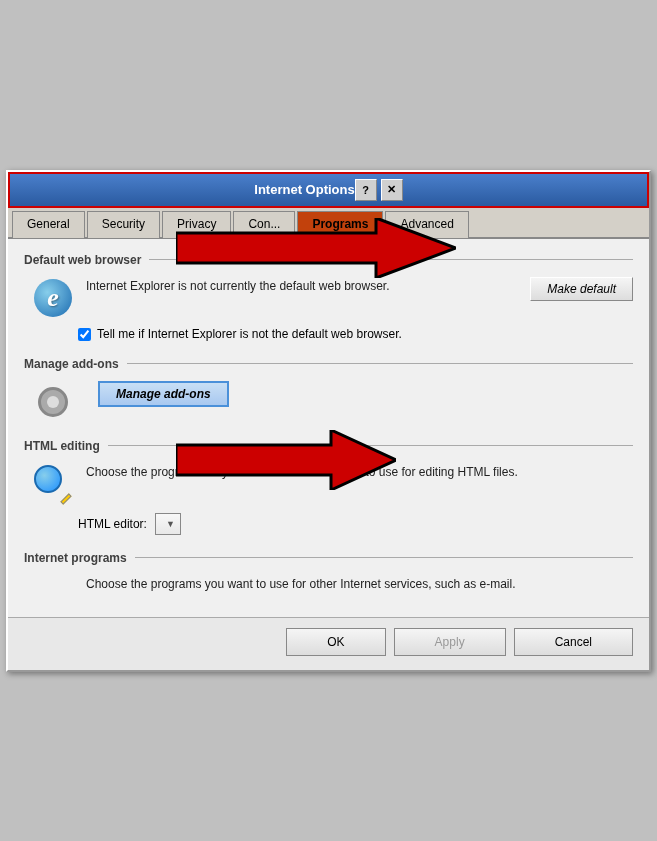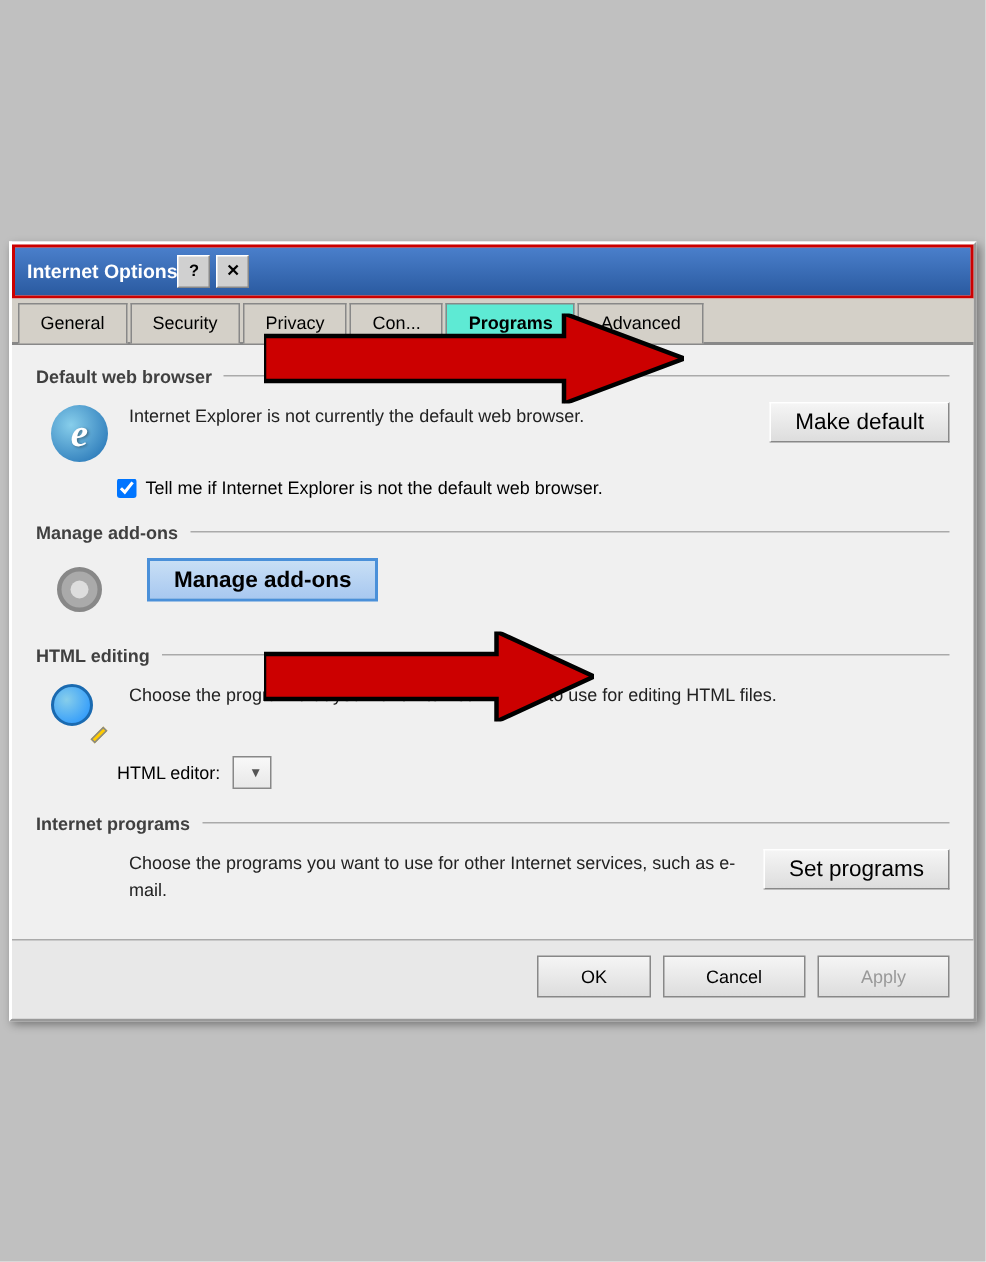--- a/index.html
+++ b/index.html
@@ -23,21 +23,21 @@
       box-shadow: 2px 2px 6px rgba(0,0,0,0.4);
     }
     .title-bar {
       background: linear-gradient(to bottom, #4a7fcb 0%, #2a5aa0 100%);
       color: white;
       font-weight: bold;
       font-size: 13px;
       padding: 5px 8px;
       display: flex;
       align-items: center;
-      justify-content: flex-start;
+      justify-content: center;
       border: 2px solid #cc0000;
     }
     .title-bar-title {
       color: white;
     }
     .title-bar-controls {
       display: flex;
       gap: 4px;
     }
     .title-bar-btn {
@@ -66,21 +66,21 @@
       border: 1px solid #888;
       border-bottom: none;
       background: #d4d0c8;
       cursor: pointer;
       font-size: 12px;
       margin-right: 2px;
       position: relative;
       bottom: -1px;
     }
     .tab.active {
-      background: #5eead4;
+      background: #c2410c;
       border-bottom: 2px solid #f0f0f0;
       font-weight: bold;
       z-index: 2;
     }
     .section {
       margin-bottom: 16px;
     }
     .section-header {
       display: flex;
       align-items: center;
@@ -200,25 +200,26 @@
       flex-direction: column;
       justify-content: center;
       margin-left: 12px;
     }
     .win-button {
       background: linear-gradient(to bottom, #f5f5f5, #ddd);
       border: 1px solid #888;
       border-top-color: #fff;
       border-left-color: #fff;
       padding: 4px 16px;
-      font-size: 15px;
+      font-size: 12px;
       cursor: pointer;
       min-width: 100px;
       text-align: left;
       white-space: nowrap;
+      font-style: italic;
     }
     .win-button.highlighted {
       background: linear-gradient(to bottom, #c8dff5, #a8c8f0);
       border: 2px solid #4a90d9;
       font-weight: bold;
     }
     .checkbox-row {
       display: flex;
       align-items: flex-end;
       margin-top: 8px;
@@ -268,21 +269,21 @@
       display: flex;
       justify-content: flex-end;
       gap: 8px;
       padding: 10px 16px 14px;
       border-top: 1px solid #aaa;
       background: #e8e8e8;
     }
     .bottom-btn {
       background: linear-gradient(to bottom, #f5f5f5, #ddd);
       border: 1px solid #888;
-      padding: 6px 28px;
+      padding: 6px 40px;
       font-size: 12px;
       cursor: pointer;
       min-width: 72px;
     }
     .bottom-btn.disabled {
       color: #999;
       cursor: default;
     }
     .window-wrapper {
       position: relative;
@@ -398,27 +399,24 @@
 
       <div class="section">
         <div class="section-header">
           <span class="section-title">Internet programs</span>
           <div class="section-line"></div>
         </div>
         <div class="section-body">
           <div class="section-text" style="padding-left:54px;">
             <p>Choose the programs you want to use for other Internet services, such as e-mail.</p>
           </div>
-          <div class="section-actions">
-            <button class="win-button">Set programs</button>
-          </div>
         </div>
       </div>
 
     </div>
 
     <div class="bottom-buttons">
       <button class="bottom-btn">OK</button>
+      <button class="bottom-btn disabled">Apply</button>
       <button class="bottom-btn">Cancel</button>
-      <button class="bottom-btn disabled">Apply</button>
     </div>
   </div>
 </div>
 
 </body></html>

